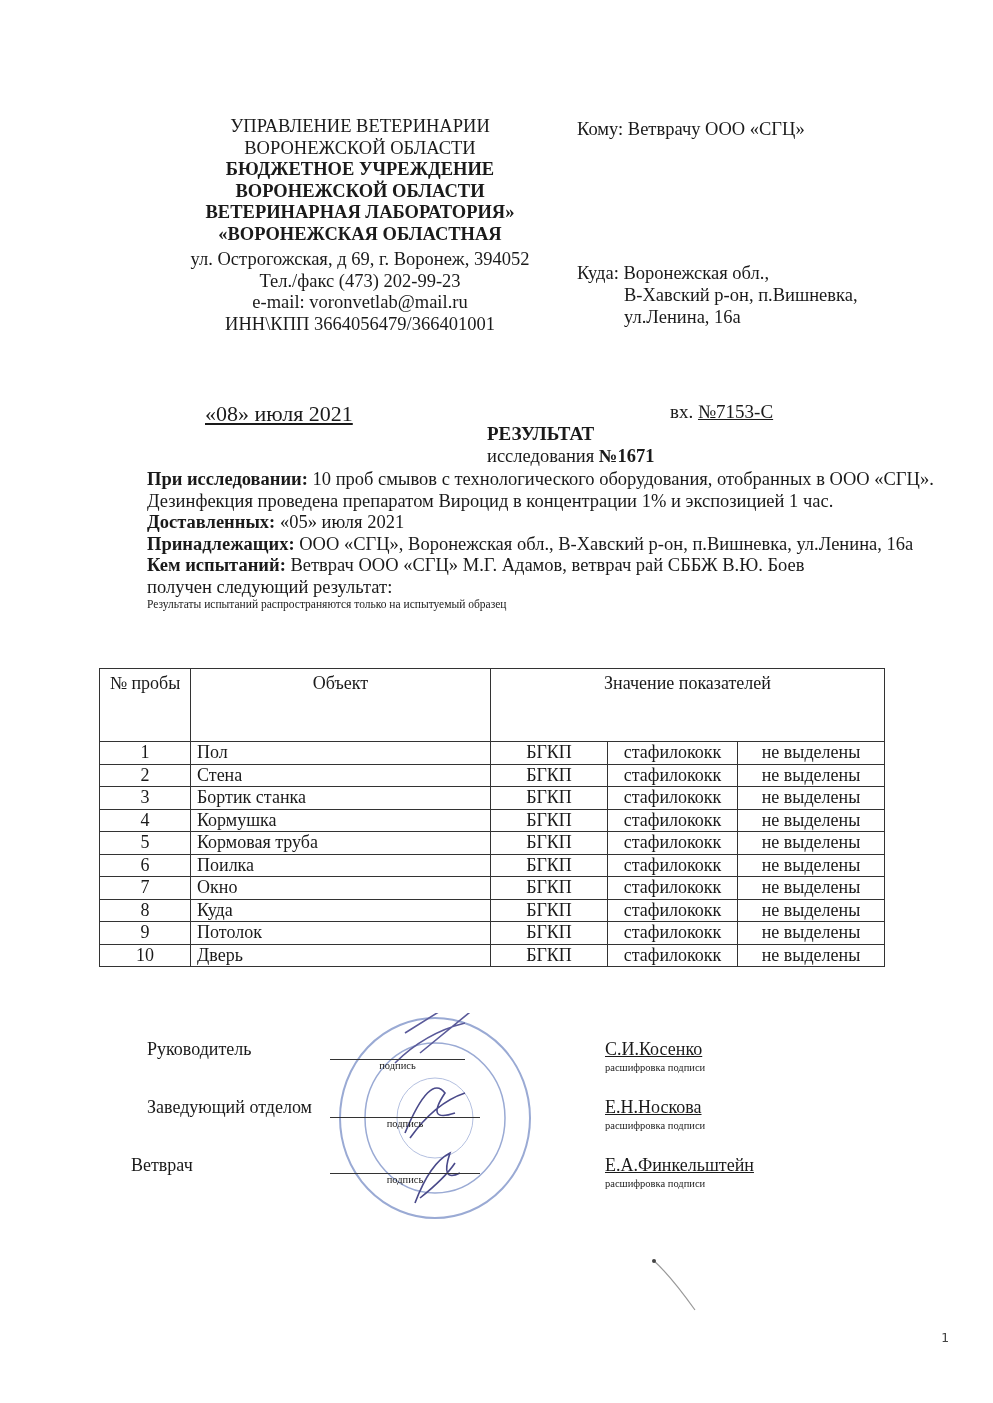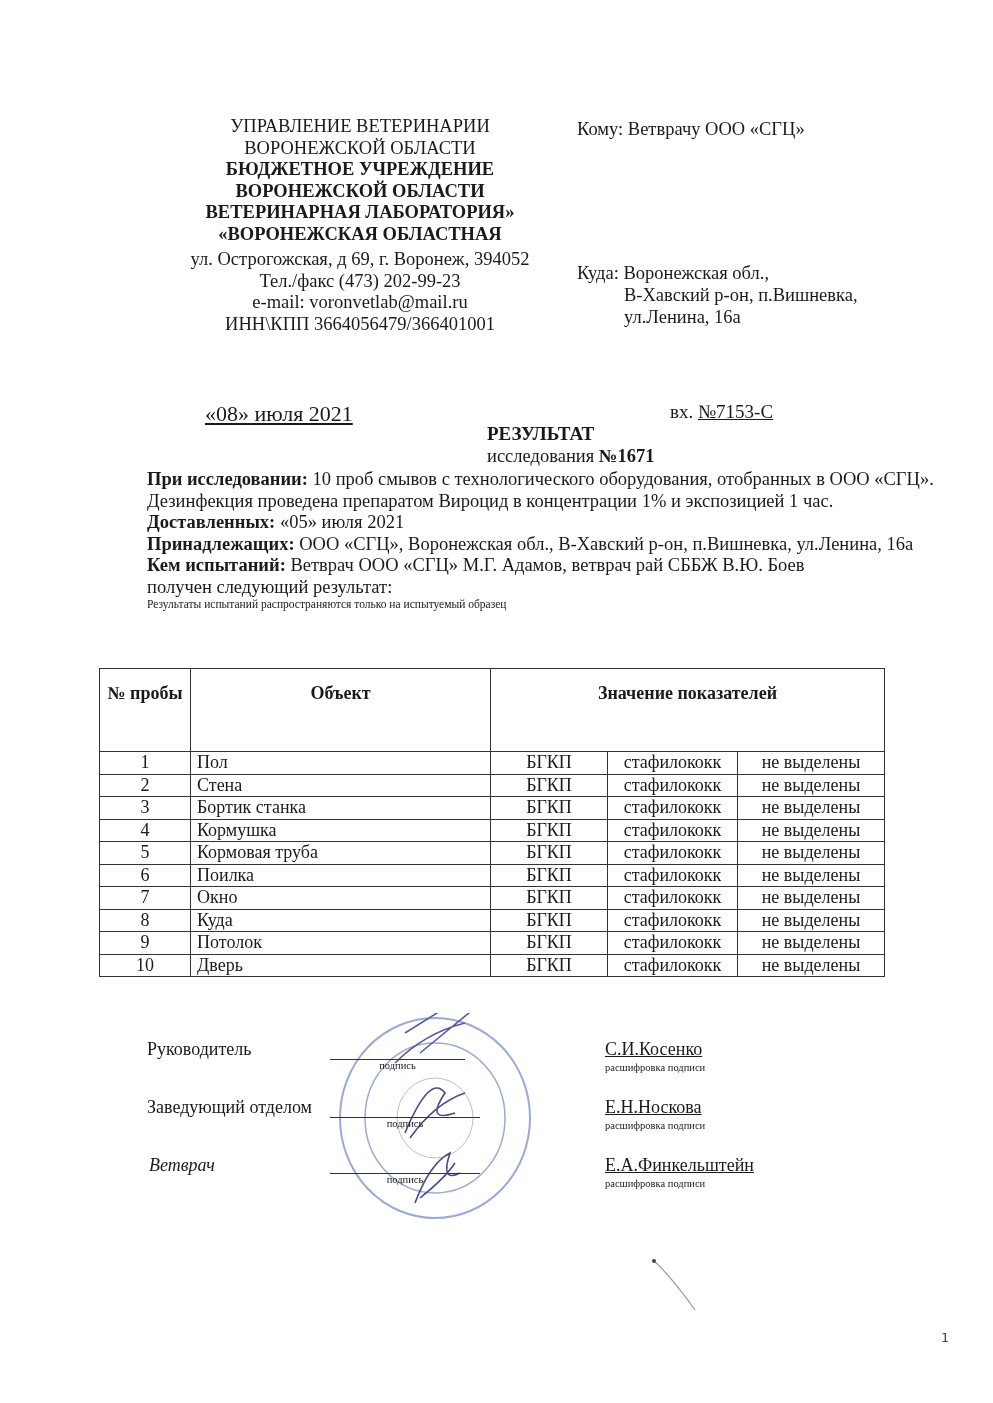--- a/index.html
+++ b/index.html
@@ -10,21 +10,21 @@
   .hdr-left .b { font-weight:bold; }
   .hdr-left .addr { margin-top:4px; }
   .right-block { left:577px; font-size:18.5px; line-height:22px; }
   .indent { padding-left:47px; }
   .u { text-decoration:underline; }
   .body-text { left:147px; width:800px; font-size:18.5px; line-height:21.5px; }
   .b { font-weight:bold; }
   .small-note { font-size:11.5px; line-height:12px; }
   table.res { position:absolute; left:99px; top:668px; border-collapse:collapse; font-size:18px; }
   table.res td, table.res th { border:1.5px solid #333; padding:0 6px; height:21.5px; line-height:21px; }
-  table.res th { font-weight:bold; vertical-align:top; height:68px; padding-top:14px; }
+  table.res th { font-weight:normal; vertical-align:top; height:68px; padding-top:4px; }
   .num { text-align:center; }
   .sig-label { font-size:18px; }
   .sig-line { border-top:1.5px solid #333; height:0; }
   .sig-cap { font-size:10.5px; text-align:center; }
   .sig-name { font-size:18px; text-decoration:underline; }
   .sig-decode { font-size:10.5px; }
   .stamp { left:335px; top:1013px; width:200px; height:210px; }
   .pagenum { left:941px; top:1330px; font-family:"DejaVu Sans Mono", monospace; font-size:13px; color:#444; }
 </style>
 </head>
@@ -173,21 +173,21 @@
 <div class="abs sig-cap" style="left:330px; top:1060px; width:135px;">подпись</div>
 <div class="abs sig-name" style="left:605px; top:1039px;">С.И.Косенко</div>
 <div class="abs sig-decode" style="left:605px; top:1062px;">расшифровка подписи</div>
 
 <div class="abs sig-label" style="left:147px; top:1097px;">Заведующий отделом</div>
 <div class="abs sig-line" style="left:330px; top:1117px; width:150px;"></div>
 <div class="abs sig-cap" style="left:330px; top:1118px; width:150px;">подпись</div>
 <div class="abs sig-name" style="left:605px; top:1097px;">Е.Н.Носкова</div>
 <div class="abs sig-decode" style="left:605px; top:1120px;">расшифровка подписи</div>
 
-<div class="abs sig-label" style="left:149px; top:1155px;font-style:italic;">Ветврач</div>
+<div class="abs sig-label" style="left:131px; top:1155px;">Ветврач</div>
 <div class="abs sig-line" style="left:330px; top:1173px; width:150px;"></div>
 <div class="abs sig-cap" style="left:330px; top:1174px; width:150px;">подпись</div>
 <div class="abs sig-name" style="left:605px; top:1155px;">Е.А.Финкельштейн</div>
 <div class="abs sig-decode" style="left:605px; top:1178px;">расшифровка подписи</div>
 
 <svg class="abs" style="left:650px; top:1255px;" width="50" height="60">
   <path d="M3 5 Q20 20 45 55" stroke="#999" stroke-width="1.2" fill="none"></path>
   <circle cx="4" cy="6" r="2" fill="#444"></circle>
 </svg>
 

